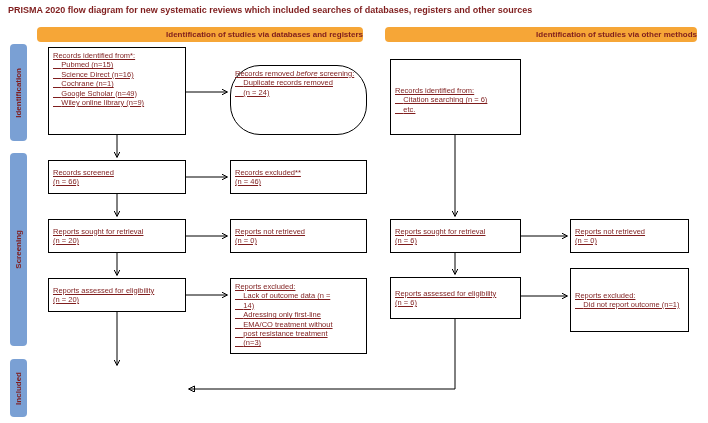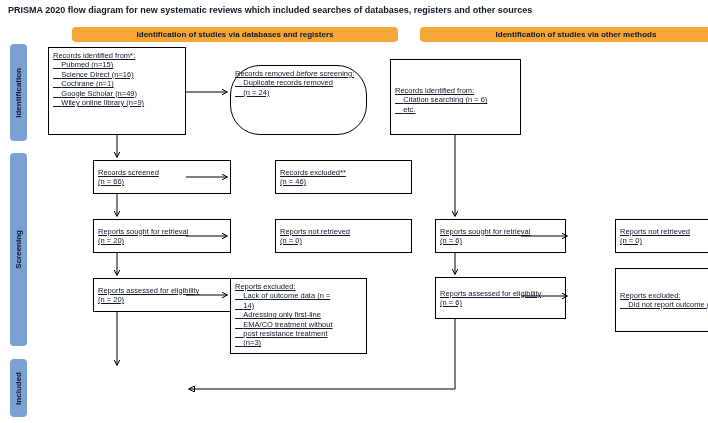--- a/index.html
+++ b/index.html
@@ -2,45 +2,45 @@
 <html style="--header-bg: #F6A637; --sidebar-bg: #7AA0D4;"><head>
 <meta charset="utf-8">
 <style>
   :root{
     --header-bg:#F6A637;
     --sidebar-bg:#7AA0D4;
   }
   html,body{margin:0;padding:0;background:#ffffff;}
   .canvas{
     position:relative;width:708px;height:423px;background:#ffffff;
-    font-family:"Liberation Sans", sans-serif;color:#0f172a;overflow:hidden;
+    font-family:"Liberation Sans", sans-serif;color:#7f1d1d;overflow:hidden;
   }
   .title{
     position:absolute;left:8px;top:5px;width:690px;
     font-size:9px;font-weight:bold;
   }
   .band{
     position:absolute;height:15px;background:var(--header-bg);
-    border-radius:4px;display:flex;align-items:center;justify-content:center;
-    font-size:8px;font-weight:bold;margin-left:35px;
+    border-radius:4px;display:flex;align-items:center;justify-content:flex-end;
+    font-size:8px;font-weight:bold;
   }
   .side{
     position:absolute;left:10px;width:17px;background:var(--sidebar-bg);
     border-radius:4px;display:flex;align-items:center;justify-content:center;
   }
   .side span{
     writing-mode:vertical-rl;transform:rotate(180deg);
     font-size:8px;font-weight:bold;white-space:nowrap;
   }
   .box{
     position:absolute;background:#fff;border:1px solid #000;
     font-size:7.5px;line-height:1.25;padding:3px 4px;
     white-space:pre-wrap;box-sizing:border-box;text-decoration:underline;
   }
-  .vcenter{display:flex;align-items:center;margin-left:45px;}
+  .vcenter{display:flex;align-items:center;}
   .it{font-style:italic;}
   svg.arrows{position:absolute;left:0;top:0;pointer-events:none;}
   svg.arrows path{stroke:#000;stroke-width:1;fill:none;}
 </style>
 </head>
 <body>
 
 <div class="canvas">
 
   <div class="title">PRISMA 2020 flow diagram for new systematic reviews which included searches of databases, registers and other sources</div>

